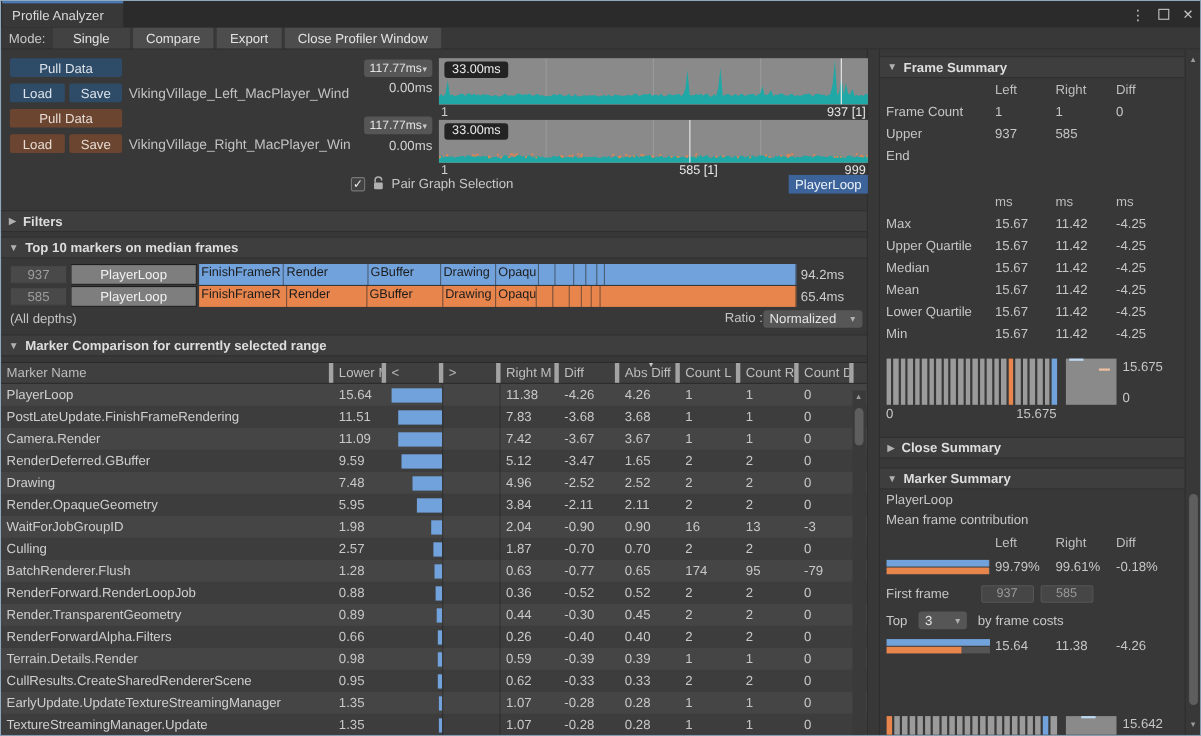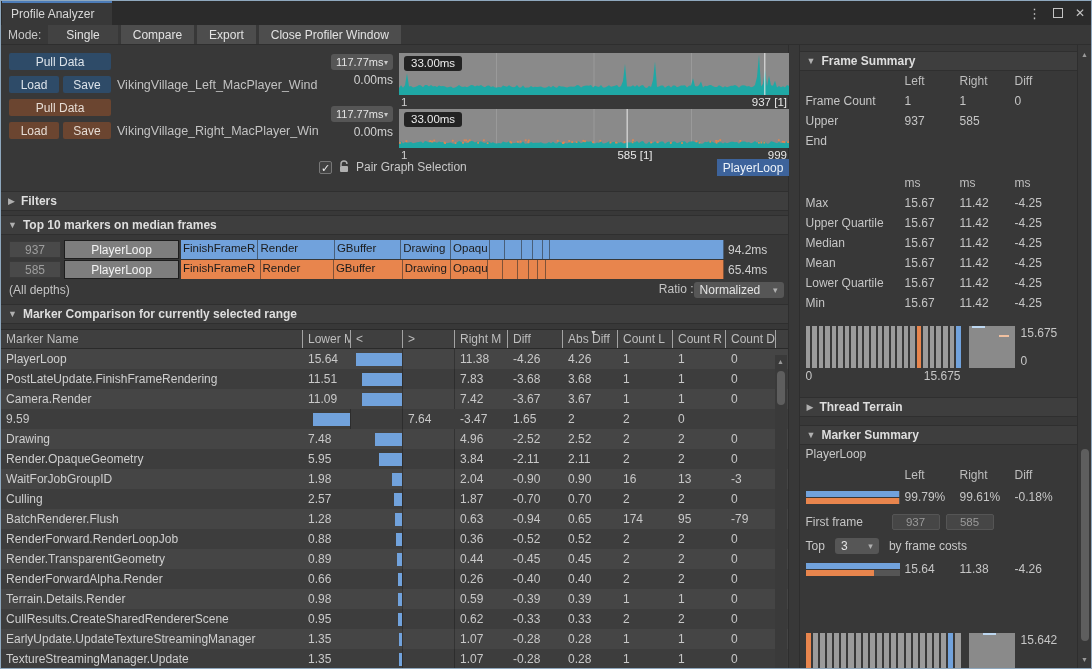--- a/index.html
+++ b/index.html
@@ -50,21 +50,21 @@
 .t10bar { width:543px; height:19px; margin-left:2px; display:flex; }
 .seg { height:100%; border-right:1px solid rgba(40,40,40,0.55); overflow:hidden; white-space:nowrap; font-size:11.5px; color:#1C1C1C; padding:2px 0 0 2px; }
 .t10total { margin-left:4px; color:#CFCFCF; font-size:12px; }
 .t10foot { height:20px; display:flex; align-items:center; padding:0 4px 0 8px; color:#C4C4C4; }
 .ratio { margin-left:auto; display:flex; align-items:flex-start; gap:0; }
 .ratiodrop { width:90px; height:16px; background:#565656; border-radius:3px; display:flex; align-items:center; justify-content:space-between; padding:0 6px; color:#E4E4E4; font-size:12px; }
 
 .cmp { position:relative; }
 .thead, .crow { display:grid; grid-template-columns:302px 48px 52px 52px 53px 55px 55px 55px 53px 50px; height:20px; align-items:center; }
 .thead { background:#3F3F3F; border-top:1px solid #2A2A2A; border-bottom:1px solid #2A2A2A; color:#BEBEBE; margin-top:5px; }
-.thead > div { height:100%; display:flex; align-items:center; padding-left:5px; border-right:1px solid #a3a3a3; overflow:hidden; white-space:nowrap; position:relative; }
+.thead > div { height:100%; display:flex; align-items:center; padding-left:5px; border-right:4px solid #a3a3a3; overflow:hidden; white-space:nowrap; position:relative; }
 .thead .sort { position:absolute; top:-1px; left:50%; font-size:7px; color:#C8C8C8; }
 .crow > div { padding-left:5px; overflow:hidden; white-space:nowrap; }
 .crow .name { color:#CFCFCF; }
 .crow .num { color:#C8C8C8; }
 .crow .barcell { height:100%; display:flex; align-items:center; justify-content:flex-end; padding:0; border-right:1px solid rgba(0,0,0,0.25); }
 .crow .bar { height:13px; }
 .cbody .crow:nth-child(odd) { background:#454545; }
 .cbody .crow:nth-child(even) { background:#3D3D3D; }
 
 .vscroll { position:absolute; width:12px; background:#3A3A3A; }
@@ -377,26 +377,27 @@
               </div>
               <div class="barcell"></div>
               <div class="num">7.42</div>
               <div class="num">-3.67</div>
               <div class="num">3.67</div>
               <div class="num">1</div>
               <div class="num">1</div>
               <div class="num">0</div>
             </div>
             <div class="crow">
+              <div class="name">RenderDeferred.GBuffer</div>
               <div class="num">9.59</div>
               <div class="barcell">
                 <div class="bar" style="background: rgb(113, 162, 220); width: 37.5px;"></div>
               </div>
               <div class="barcell"></div>
-              <div class="num">7.64</div>
+              <div class="num">5.12</div>
               <div class="num">-3.47</div>
               <div class="num">1.65</div>
               <div class="num">2</div>
               <div class="num">2</div>
               <div class="num">0</div>
             </div>
             <div class="crow">
               <div class="name">Drawing</div>
               <div class="num">7.48</div>
               <div class="barcell">
@@ -453,21 +454,21 @@
               <div class="num">0</div>
             </div>
             <div class="crow">
               <div class="name">BatchRenderer.Flush</div>
               <div class="num">1.28</div>
               <div class="barcell">
                 <div class="bar" style="background: rgb(113, 162, 220); width: 7px;"></div>
               </div>
               <div class="barcell"></div>
               <div class="num">0.63</div>
-              <div class="num">-0.94</div>
+              <div class="num">-0.77</div>
               <div class="num">0.65</div>
               <div class="num">174</div>
               <div class="num">95</div>
               <div class="num">-79</div>
             </div>
             <div class="crow">
               <div class="name">RenderForward.RenderLoopJob</div>
               <div class="num">0.88</div>
               <div class="barcell">
                 <div class="bar" style="background: rgb(113, 162, 220); width: 5.6px;"></div>
@@ -481,28 +482,28 @@
               <div class="num">0</div>
             </div>
             <div class="crow">
               <div class="name">Render.TransparentGeometry</div>
               <div class="num">0.89</div>
               <div class="barcell">
                 <div class="bar" style="background: rgb(113, 162, 220); width: 4.9px;"></div>
               </div>
               <div class="barcell"></div>
               <div class="num">0.44</div>
-              <div class="num">-0.45</div>
+              <div class="num">-0.30</div>
               <div class="num">0.45</div>
               <div class="num">2</div>
               <div class="num">2</div>
               <div class="num">0</div>
             </div>
             <div class="crow">
-              <div class="name">RenderForwardAlpha.Render</div>
+              <div class="name">RenderForwardAlpha.Filters</div>
               <div class="num">0.66</div>
               <div class="barcell">
                 <div class="bar" style="background: rgb(113, 162, 220); width: 4.3px;"></div>
               </div>
               <div class="barcell"></div>
               <div class="num">0.26</div>
               <div class="num">-0.40</div>
               <div class="num">0.40</div>
               <div class="num">2</div>
               <div class="num">2</div>
@@ -689,29 +690,30 @@
           <span>0</span>
         </div>
       </div>
       <div class="histaxis">
         <span>0</span>
         <span>15.675</span>
       </div>
 
       <div class="secbar" style="margin-top:14px;">
         <span class="tri">▶</span>
-        <span>Thread Terrain</span>
+        <span>Close Summary</span>
       </div>
 
       <div class="secbar" style="margin-top:8px;">
         <span class="tri">▼</span>
         <span>Marker Summary</span>
       </div>
       <div class="rsec" style="margin-top:2px;">
         <div style="height:18px;">PlayerLoop</div>
+        <div style="height:18px;">Mean frame contribution</div>
         <div class="rrow rhead">
           <div class="rlabel"></div>
           <div class="rval">Left</div>
           <div class="rval">Right</div>
           <div class="rval">Diff</div>
         </div>
         <div class="rrow" style="height:24px;">
           <div class="rlabel" style="display:flex; align-items:center;">
             <div class="stackbar">
               <div class="st">

